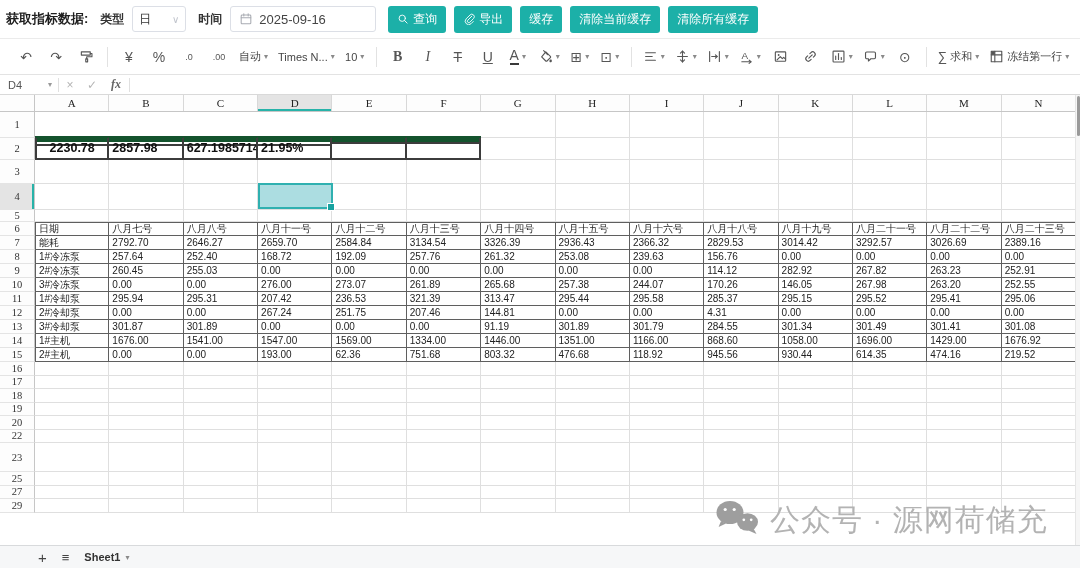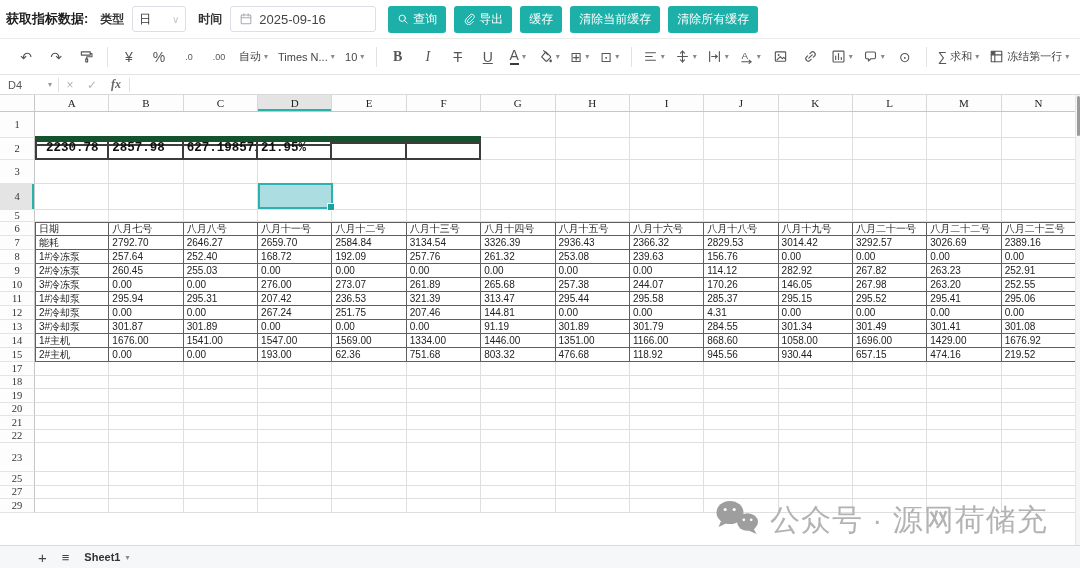--- a/index.html
+++ b/index.html
@@ -59,21 +59,21 @@
   .rowhdr.sel{background:#e4e4e4;box-shadow:inset -2px 0 0 #27b3a9;}
   .cell{flex:none;box-sizing:border-box;border-right:1px solid #dfdfdf;border-bottom:1px solid #dfdfdf;overflow:hidden;
         white-space:nowrap;font-size:10px;color:#222;display:flex;align-items:center;padding-left:3px;}
   .tcell{border-right:1px solid #5f5f5f;border-bottom:1px solid #5f5f5f;}
   .tblb-top{border-top:1px solid #5f5f5f;}
   .tblb-left{border-left:1px solid #5f5f5f;}
   .boxed{border-right:2px solid #3c3c3c;border-bottom:2px solid #3c3c3c;}
   .boxed-top{border-top:6px solid #14532d;margin-top:24px;}
   .boxed-left{border-left:2px solid #3c3c3c;}
   .sumhdr{font-weight:bold;font-size:12px;align-items:flex-end;padding-bottom:2px;color:#111;}
-  .sumval{font-family:Liberation Mono, monospace;font-weight:bold;font-size:12.5px;color:#111;}
+  .sumval{font-family:Liberation Sans, sans-serif;font-weight:bold;font-size:12.5px;color:#111;}
   .centered{justify-content:center;padding-left:0;}
   .selection{position:absolute;left:258px;top:88px;width:75px;height:26px;box-sizing:border-box;
              background:rgba(82,184,192,.48);border:2px solid #2fb0b0;}
   .fill-handle{position:absolute;right:-4px;bottom:-4px;width:6px;height:6px;background:#17a2a0;border:1px solid #fff;}
   .vscroll{position:absolute;right:0;top:95px;width:5px;height:450px;background:#f6f6f6;border-left:1px solid #e6e6e6;box-sizing:border-box;}
   .vthumb{position:absolute;top:1px;left:1px;width:3px;height:40px;background:#9a9a9a;border-radius:2px;}
   
   .watermark{position:absolute;left:714px;top:498px;display:flex;align-items:center;gap:10px;color:#a6a6a6;pointer-events:none;}
   .watermark-text{font-size:30px;color:#b3b3b3;letter-spacing:1px;white-space:nowrap;}
   
@@ -576,25 +576,42 @@
           <div class="cell tcell" style="width:74.36px">0.00</div>
           <div class="cell tcell" style="width:74.36px">0.00</div>
           <div class="cell tcell" style="width:74.36px">193.00</div>
           <div class="cell tcell" style="width:74.36px">62.36</div>
           <div class="cell tcell" style="width:74.36px">751.68</div>
           <div class="cell tcell" style="width:74.36px">803.32</div>
           <div class="cell tcell" style="width:74.36px">476.68</div>
           <div class="cell tcell" style="width:74.36px">118.92</div>
           <div class="cell tcell" style="width:74.36px">945.56</div>
           <div class="cell tcell" style="width:74.36px">930.44</div>
-          <div class="cell tcell" style="width:74.36px">657.15</div>
+          <div class="cell tcell" style="width:74.36px">614.35</div>
           <div class="cell tcell" style="width:74.36px">474.16</div>
           <div class="cell tcell" style="width:74.36px">219.52</div>
         </div>
         <div class="row" style="height:13.5px">
+          <div class="rowhdr">16</div>
+          <div class="cell" style="width:74.36px"></div>
+          <div class="cell" style="width:74.36px"></div>
+          <div class="cell" style="width:74.36px"></div>
+          <div class="cell" style="width:74.36px"></div>
+          <div class="cell" style="width:74.36px"></div>
+          <div class="cell" style="width:74.36px"></div>
+          <div class="cell" style="width:74.36px"></div>
+          <div class="cell" style="width:74.36px"></div>
+          <div class="cell" style="width:74.36px"></div>
+          <div class="cell" style="width:74.36px"></div>
+          <div class="cell" style="width:74.36px"></div>
+          <div class="cell" style="width:74.36px"></div>
+          <div class="cell" style="width:74.36px"></div>
+          <div class="cell" style="width:74.36px"></div>
+        </div>
+        <div class="row" style="height:13.5px">
           <div class="rowhdr">17</div>
           <div class="cell" style="width:74.36px"></div>
           <div class="cell" style="width:74.36px"></div>
           <div class="cell" style="width:74.36px"></div>
           <div class="cell" style="width:74.36px"></div>
           <div class="cell" style="width:74.36px"></div>
           <div class="cell" style="width:74.36px"></div>
           <div class="cell" style="width:74.36px"></div>
           <div class="cell" style="width:74.36px"></div>
           <div class="cell" style="width:74.36px"></div>
@@ -633,37 +650,20 @@
           <div class="cell" style="width:74.36px"></div>
           <div class="cell" style="width:74.36px"></div>
           <div class="cell" style="width:74.36px"></div>
           <div class="cell" style="width:74.36px"></div>
           <div class="cell" style="width:74.36px"></div>
           <div class="cell" style="width:74.36px"></div>
           <div class="cell" style="width:74.36px"></div>
         </div>
         <div class="row" style="height:13.5px">
           <div class="rowhdr">20</div>
-          <div class="cell" style="width:74.36px"></div>
-          <div class="cell" style="width:74.36px"></div>
-          <div class="cell" style="width:74.36px"></div>
-          <div class="cell" style="width:74.36px"></div>
-          <div class="cell" style="width:74.36px"></div>
-          <div class="cell" style="width:74.36px"></div>
-          <div class="cell" style="width:74.36px"></div>
-          <div class="cell" style="width:74.36px"></div>
-          <div class="cell" style="width:74.36px"></div>
-          <div class="cell" style="width:74.36px"></div>
-          <div class="cell" style="width:74.36px"></div>
-          <div class="cell" style="width:74.36px"></div>
-          <div class="cell" style="width:74.36px"></div>
-          <div class="cell" style="width:74.36px"></div>
-        </div>
-        <div class="row" style="height:13.5px">
-          <div class="rowhdr">21</div>
           <div class="cell" style="width:74.36px"></div>
           <div class="cell" style="width:74.36px"></div>
           <div class="cell" style="width:74.36px"></div>
           <div class="cell" style="width:74.36px"></div>
           <div class="cell" style="width:74.36px"></div>
           <div class="cell" style="width:74.36px"></div>
           <div class="cell" style="width:74.36px"></div>
           <div class="cell" style="width:74.36px"></div>
           <div class="cell" style="width:74.36px"></div>
           <div class="cell" style="width:74.36px"></div>

